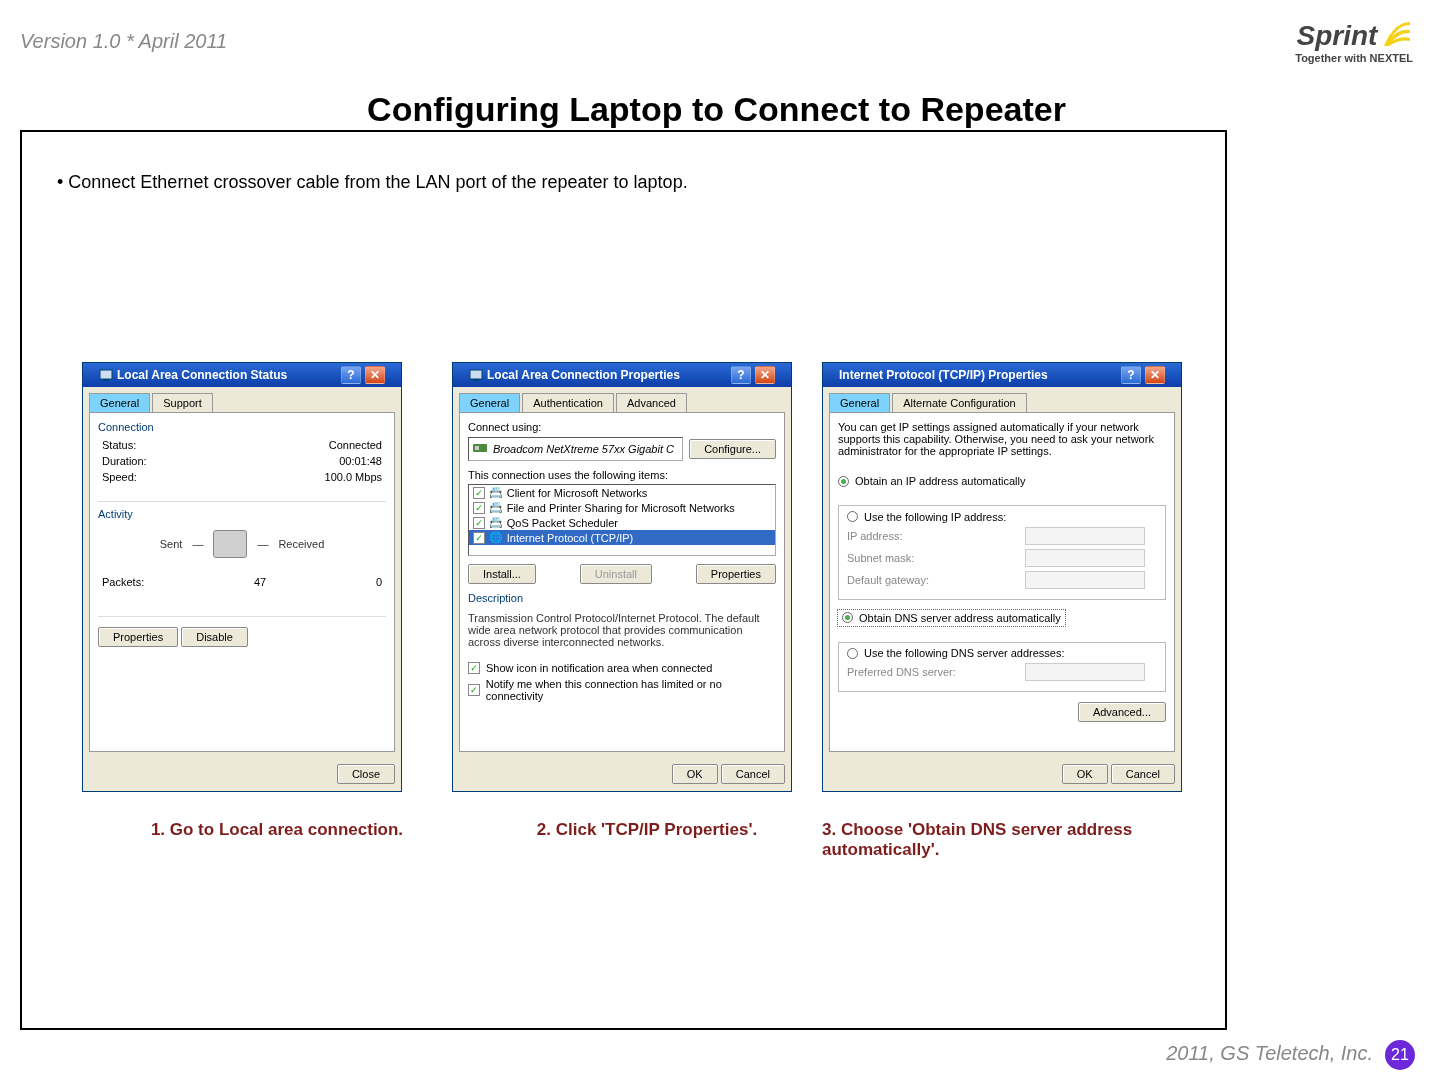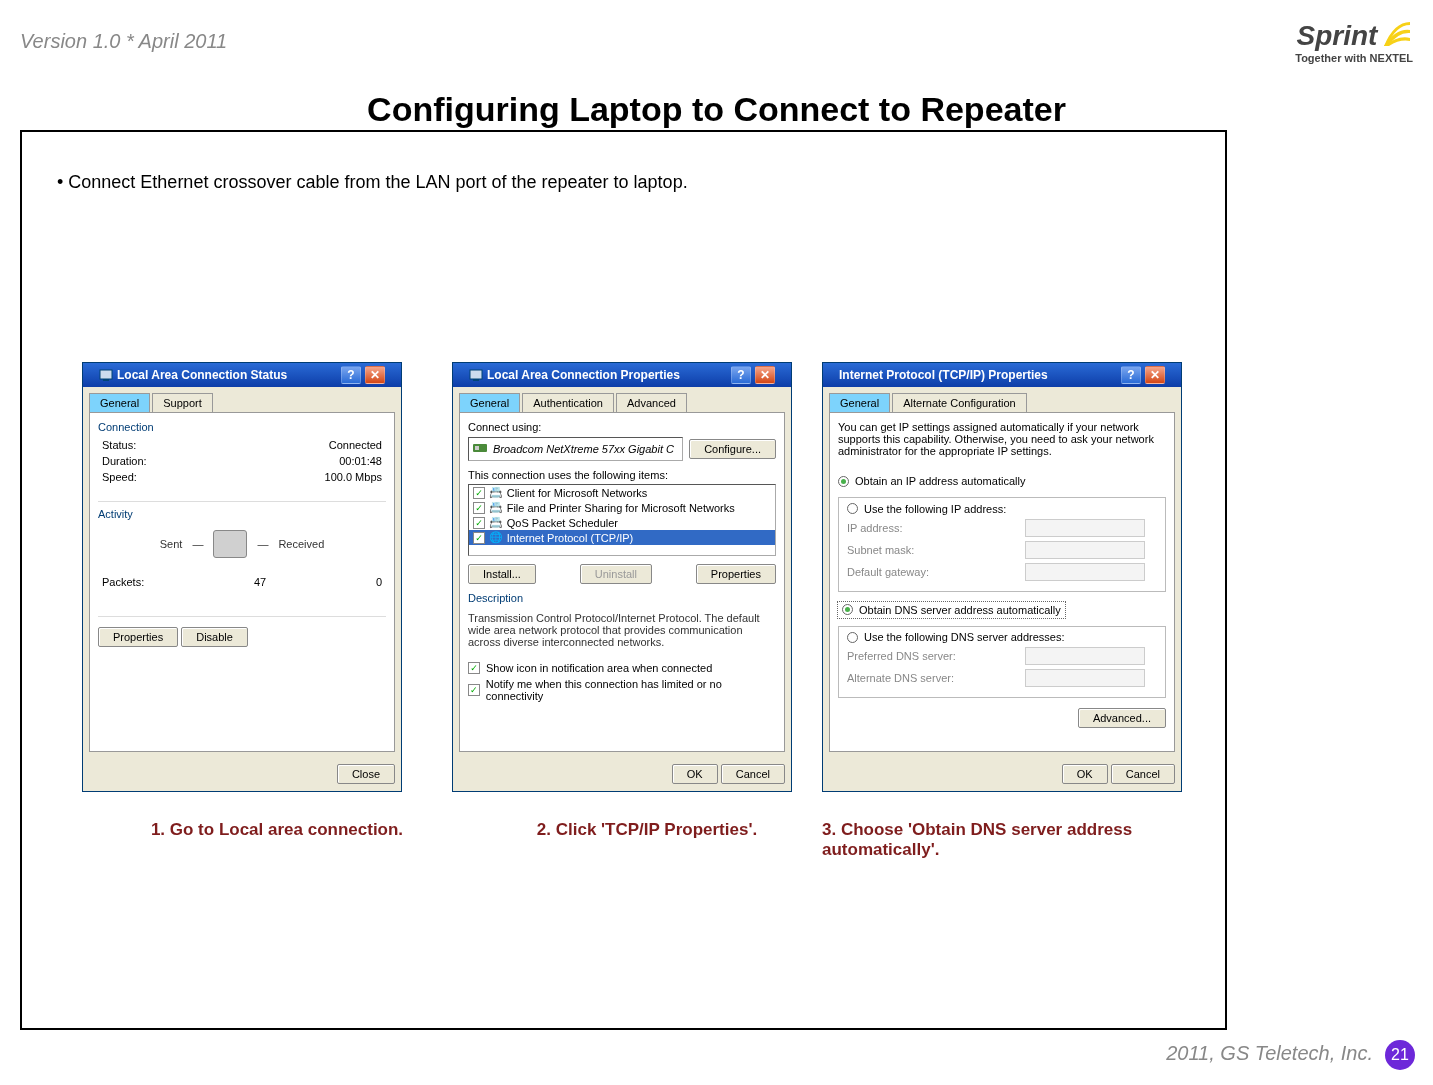--- a/index.html
+++ b/index.html
@@ -151,21 +151,21 @@
     border: 1px inset #aaa; background:#fff; padding:4px; display:flex; align-items:center; gap:6px;font-style:italic;
   }
 
   .desc-box { font-size:11px; color:#333; padding: 4px 0; }
 
   .radio-row { display:flex; align-items:center; gap:6px; padding:2px 0; font-size:11px; }
   .radio { width:11px; height:11px; border:1px solid #666; border-radius:50%; display:inline-flex; align-items:center; justify-content:center; }
   .radio .dot { width:5px; height:5px; background:#48b04b; border-radius:50%; }
 
   .fieldset {
-    border:1px solid #bbb; padding: 6px 20px 8px 8px; margin-top:8px; position:relative;
+    border:1px solid #bbb; padding: 6px 20px 8px 8px; margin-top:16px; position:relative;
   }
   .ip-row { display:flex; justify-content:space-between; align-items:center; padding:2px 0; font-size:11px; color:#888; }
   .ip-field { width: 120px; height:18px; border:1px solid #ccc; background:#f4f4f4; }
 
   .step-caption {
     position:absolute;
     top: 688px;
     font-size: 17px;
     font-weight: bold;
     color:#7f1d1d;
@@ -409,24 +409,20 @@
       </div>
       <div class="fieldset">
         <div class="radio-row" style="margin-top:-16px; background:#fff; display:inline-flex;">
           <span class="radio"></span>
           <span>Use the following DNS server addresses:</span>
         </div>
         <div class="ip-row">
             <span>Preferred DNS server:</span>
             <span class="ip-field"></span>
           </div>
-        <div class="ip-row">
-            <span>Alternate DNS server:</span>
-            <span class="ip-field"></span>
-          </div>
       </div>
 
       <div style="text-align:right; margin-top:10px;">
         <span class="xp-btn">Advanced...</span>
       </div>
     </div>
     <div class="xp-footer">
       <span class="xp-btn">OK</span>
       <span class="xp-btn">Cancel</span>
     </div>

